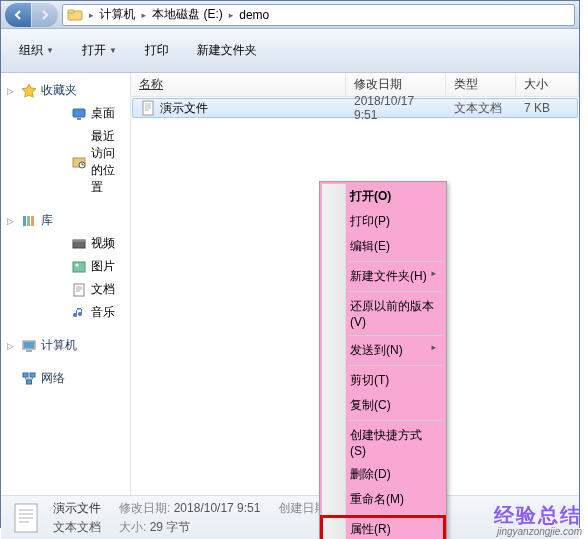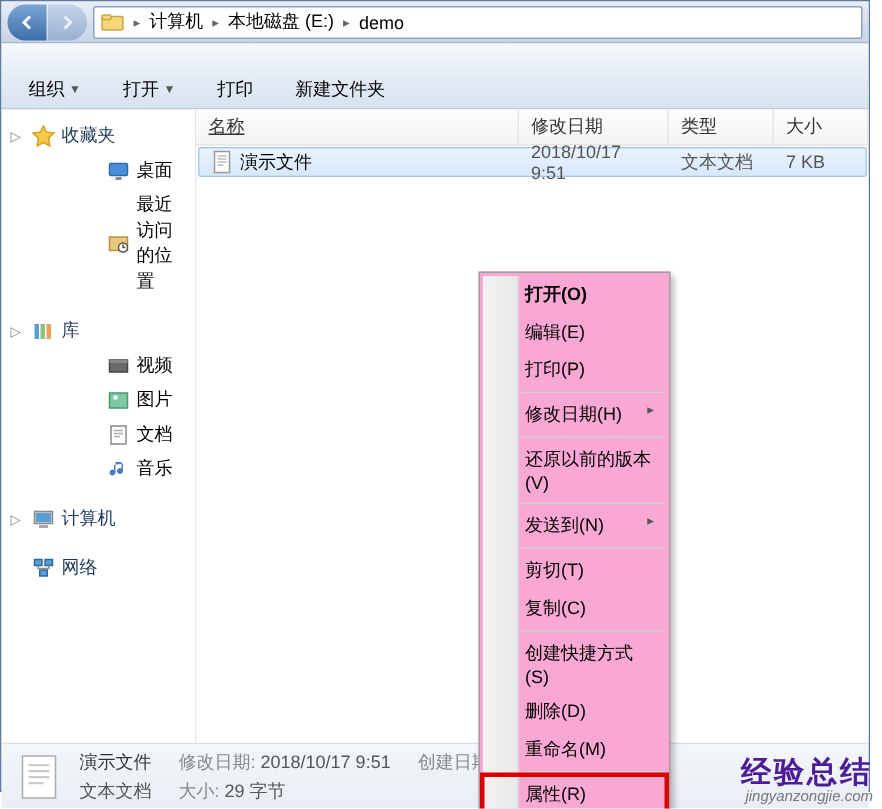--- a/index.html
+++ b/index.html
@@ -6,21 +6,21 @@
 body { background: #fff; width: 588px; height: 539px; overflow: hidden; position: relative; }
 .window { width: 580px; height: 528px; border: 1px solid #5a7aa0; background: #fff; position: relative; }
 .titlebar { height: 28px; background: linear-gradient(to bottom, #e9eef7 0%, #d6dfec 50%, #c8d4e6 100%); display: flex; align-items: center; padding: 0 4px; border-bottom: 1px solid #a8b8cc; }
 .nav-btn { width: 26px; height: 24px; border-radius: 12px; background: linear-gradient(to bottom, #7aa5d6 0%, #3d6fa8 100%); color: #fff; display: flex; align-items: center; justify-content: center; margin-right: 1px; font-size: 14px; cursor: default; }
 .nav-btn:first-child { border-radius: 13px 0 0 13px; }
 .nav-btn.fwd { border-radius: 0 13px 13px 0; margin-right: 4px; background: linear-gradient(to bottom, #c4d4e8 0%, #98b2d0 100%); }
 .addr { flex: 1; height: 22px; background: #fff; border: 1px solid #8ca4c0; display: flex; align-items: center; padding: 0 4px; border-radius: 2px; }
 .addr .ic { width: 16px; height: 16px; margin-right: 4px; }
 .crumb { display: flex; align-items: center; height: 100%; padding: 0 4px; cursor: default; }
 .crumb.sep { padding: 0 2px; color: #666; font-size: 9px; }
-.toolbar { height: 44px; background: linear-gradient(to bottom, #f5f8fc 0%, #e4ecf5 50%, #d8e3f0 100%); display: flex; align-items: flex-end; padding: 0 8px; border-bottom: 1px solid #b8c8da; gap: 8px; }
+.toolbar { height: 44px; background: linear-gradient(to bottom, #f5f8fc 0%, #e4ecf5 50%, #d8e3f0 100%); display: flex; align-items: center; padding: 0 8px; border-bottom: 1px solid #b8c8da; gap: 8px; }
 .tb-btn { padding: 4px 10px; cursor: default; display: flex; align-items: center; gap: 3px; }
 .tb-btn .dd { font-size: 8px; color: #555; }
 .body { display: flex; height: calc(100% - 28px - 32px - 44px); }
 .sidebar { width: 130px; background: #fff; border-right: 1px solid #e0e6ec; padding: 6px 0; overflow: hidden; }
 .nav-group { margin-bottom: 10px; }
 .nav-hdr { display: flex; align-items: center; padding: 3px 6px; gap: 4px; color: #1e395b; cursor: default; }
 .nav-hdr .arr { font-size: 9px; color: #888; width: 10px; }
 .nav-hdr .ic { width: 16px; height: 16px; }
 .nav-item { display: flex; align-items: center; padding: 3px 6px 3px 22px; gap: 4px; cursor: default; margin-left: 48px; }
 .nav-item .ic { width: 16px; height: 16px; }
@@ -44,21 +44,21 @@
 .ctx-sep { height: 1px; background: #d0d0d0; margin: 2px 1px 2px 26px; }
 .ctx-item.hl { outline: 3px solid #d00; outline-offset: -1px; }
 .ctx-left { position: absolute; left: 2px; top: 2px; bottom: 2px; width: 24px; background: linear-gradient(to right, #f2f2f2, #e8e8e8); border-right: 1px solid #ddd; }
 .status { height: 44px; border-top: 1px solid #d8dfe8; background: linear-gradient(to bottom, #f3f6fa, #e8eef5); display: flex; align-items: center; padding: 4px 8px; gap: 10px; }
 .status .big-ic { width: 34px; height: 34px; }
 .status .meta { display: flex; flex-direction: column; gap: 2px; }
 .status .meta-row { display: flex; gap: 18px; color: #555; }
 .status .meta-row .lbl { color: #888; }
 .status .fname { color: #333; font-size: 12px; }
 .watermark { position: absolute; right: 6px; bottom: 2px; text-align: right; line-height: 1.1; }
-.watermark .cn { font-family: serif; font-size: 20px; font-weight: bold; color: #4c1d95; letter-spacing: 2px; }
+.watermark .cn { font-family: serif; font-size: 20px; font-weight: bold; color: #8b5cf6; letter-spacing: 2px; }
 .watermark .en { font-size: 10px; color: #777; font-style: italic; }
 svg { display: block; }
 </style>
 </head>
 <body>
 
 <div class="window">
   <div class="titlebar">
     <div class="nav-btn">
         <svg width="12" height="12" viewBox="0 0 12 12">
@@ -244,24 +244,24 @@
             <span>文本文档</span>
           </div>
         <div class="cell size">
             <span>7 KB</span>
           </div>
       </div>
 
       <div class="ctx-menu">
         <div class="ctx-left"></div>
         <div class="ctx-item"><b>打开(O)</b></div>
+        <div class="ctx-item"><span>打印(P)</span></div>
         <div class="ctx-item"><span>编辑(E)</span></div>
-        <div class="ctx-item"><span>打印(P)</span></div>
-        <div class="ctx-sep"></div>
-        <div class="ctx-item"><span>修改日期(H)</span><span class="arr">▸</span></div>
+        <div class="ctx-sep"></div>
+        <div class="ctx-item"><span>新建文件夹(H)</span><span class="arr">▸</span></div>
         <div class="ctx-sep"></div>
         <div class="ctx-item"><span>还原以前的版本(V)</span></div>
         <div class="ctx-sep"></div>
         <div class="ctx-item"><span>发送到(N)</span><span class="arr">▸</span></div>
         <div class="ctx-sep"></div>
         <div class="ctx-item"><span>剪切(T)</span></div>
         <div class="ctx-item"><span>复制(C)</span></div>
         <div class="ctx-sep"></div>
         <div class="ctx-item"><span>创建快捷方式(S)</span></div>
         <div class="ctx-item"><span>删除(D)</span></div>

